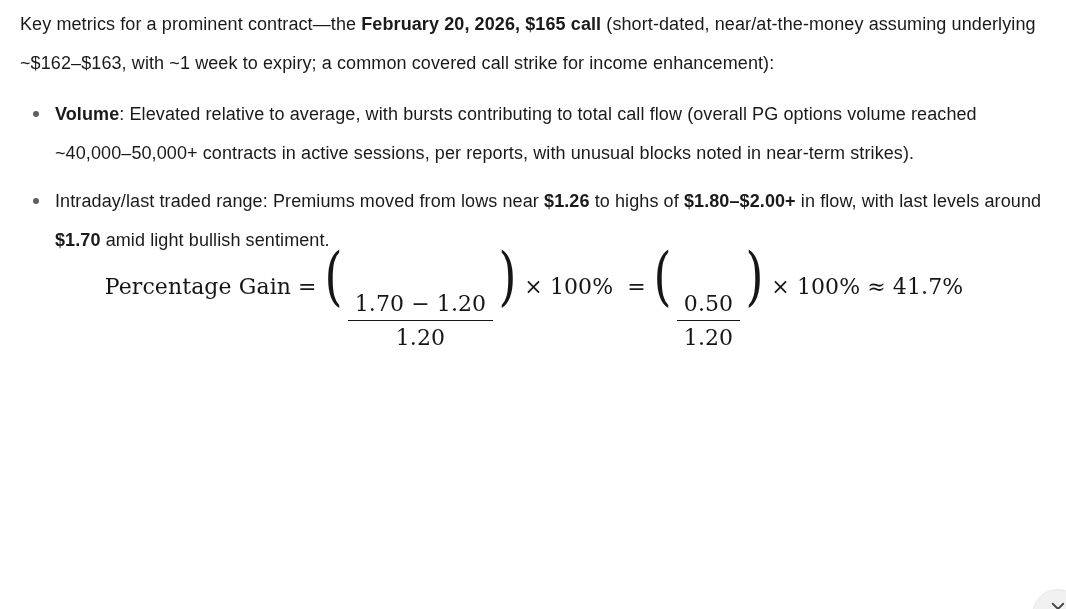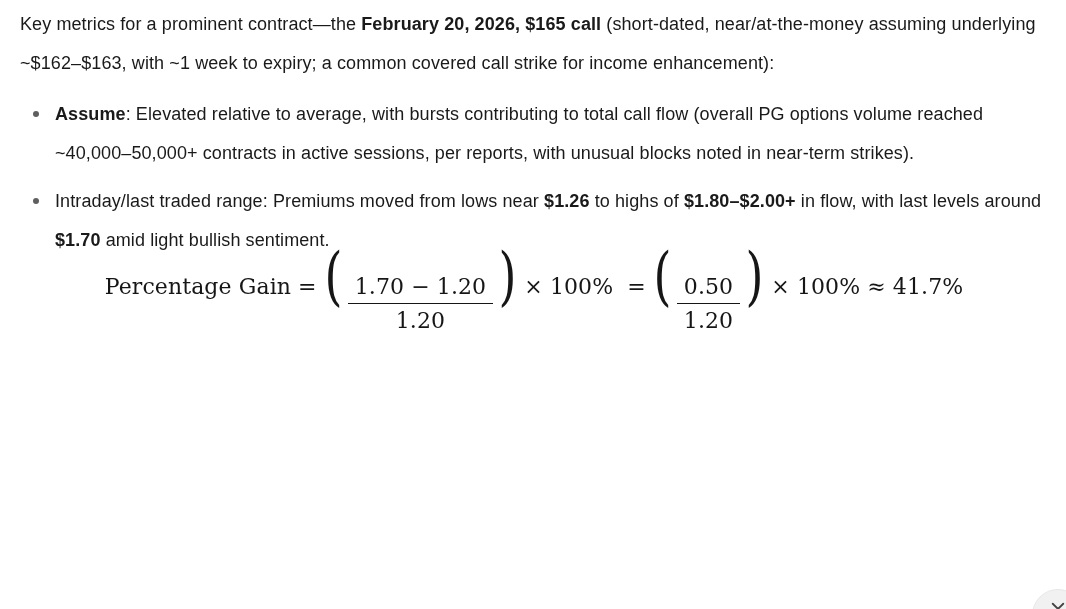--- a/index.html
+++ b/index.html
@@ -61,21 +61,21 @@
     line-height: 0;
     transform: scaleX(0.72);
     margin: 0 -3px;
     position: relative;
     top: 2px;
   }
   .frac {
     display: inline-flex;
     flex-direction: column;
     align-items: center;
-    margin: 0 5px;
+    margin: 17px 5px;
     text-align: center;
   }
   .frac .num {
     padding: 0 7px 4px 7px;
     border-bottom: 1.6px solid #161616;
   }
   .frac .den { padding-top: 4px; }
   .scroll-btn {
     position: absolute;
     right: -18px;
@@ -97,21 +97,21 @@
   }
 </style>
 </head>
 <body>
 
 <div class="content">
 
   <p class="para"><span>Key metrics for a prominent contract—the </span><strong>February 20, 2026, $165 call</strong><span> (short-dated, near/at-the-money assuming underlying ~$162–$163, with ~1 week to expiry; a common covered call strike for income enhancement):</span></p>
 
   <ul class="bullet-list">
-    <li><span class="bullet-dot"></span><strong>Assume</strong><span>: Elevated relative to average, with bursts contributing to total call flow (overall PG options volume reached ~40,000–50,000+ contracts in active sessions, per reports, with unusual blocks noted in near-term strikes).</span></li>
+    <li><span class="bullet-dot"></span><strong>Volume</strong><span>: Elevated relative to average, with bursts contributing to total call flow (overall PG options volume reached ~40,000–50,000+ contracts in active sessions, per reports, with unusual blocks noted in near-term strikes).</span></li>
 
 
     <li><span class="bullet-dot"></span><span>Intraday/last traded range: Premiums moved from lows near </span><strong>$1.26</strong><span> to highs of </span><strong>$1.80–$2.00+</strong><span> in flow, with last levels around </span><strong>$1.70</strong><span> amid light bullish sentiment.</span></li>
   </ul>
 
 
   <div class="formula-row">
     <span>Percentage Gain</span>
     <span class="op">=</span>
     <span class="paren">(</span>

